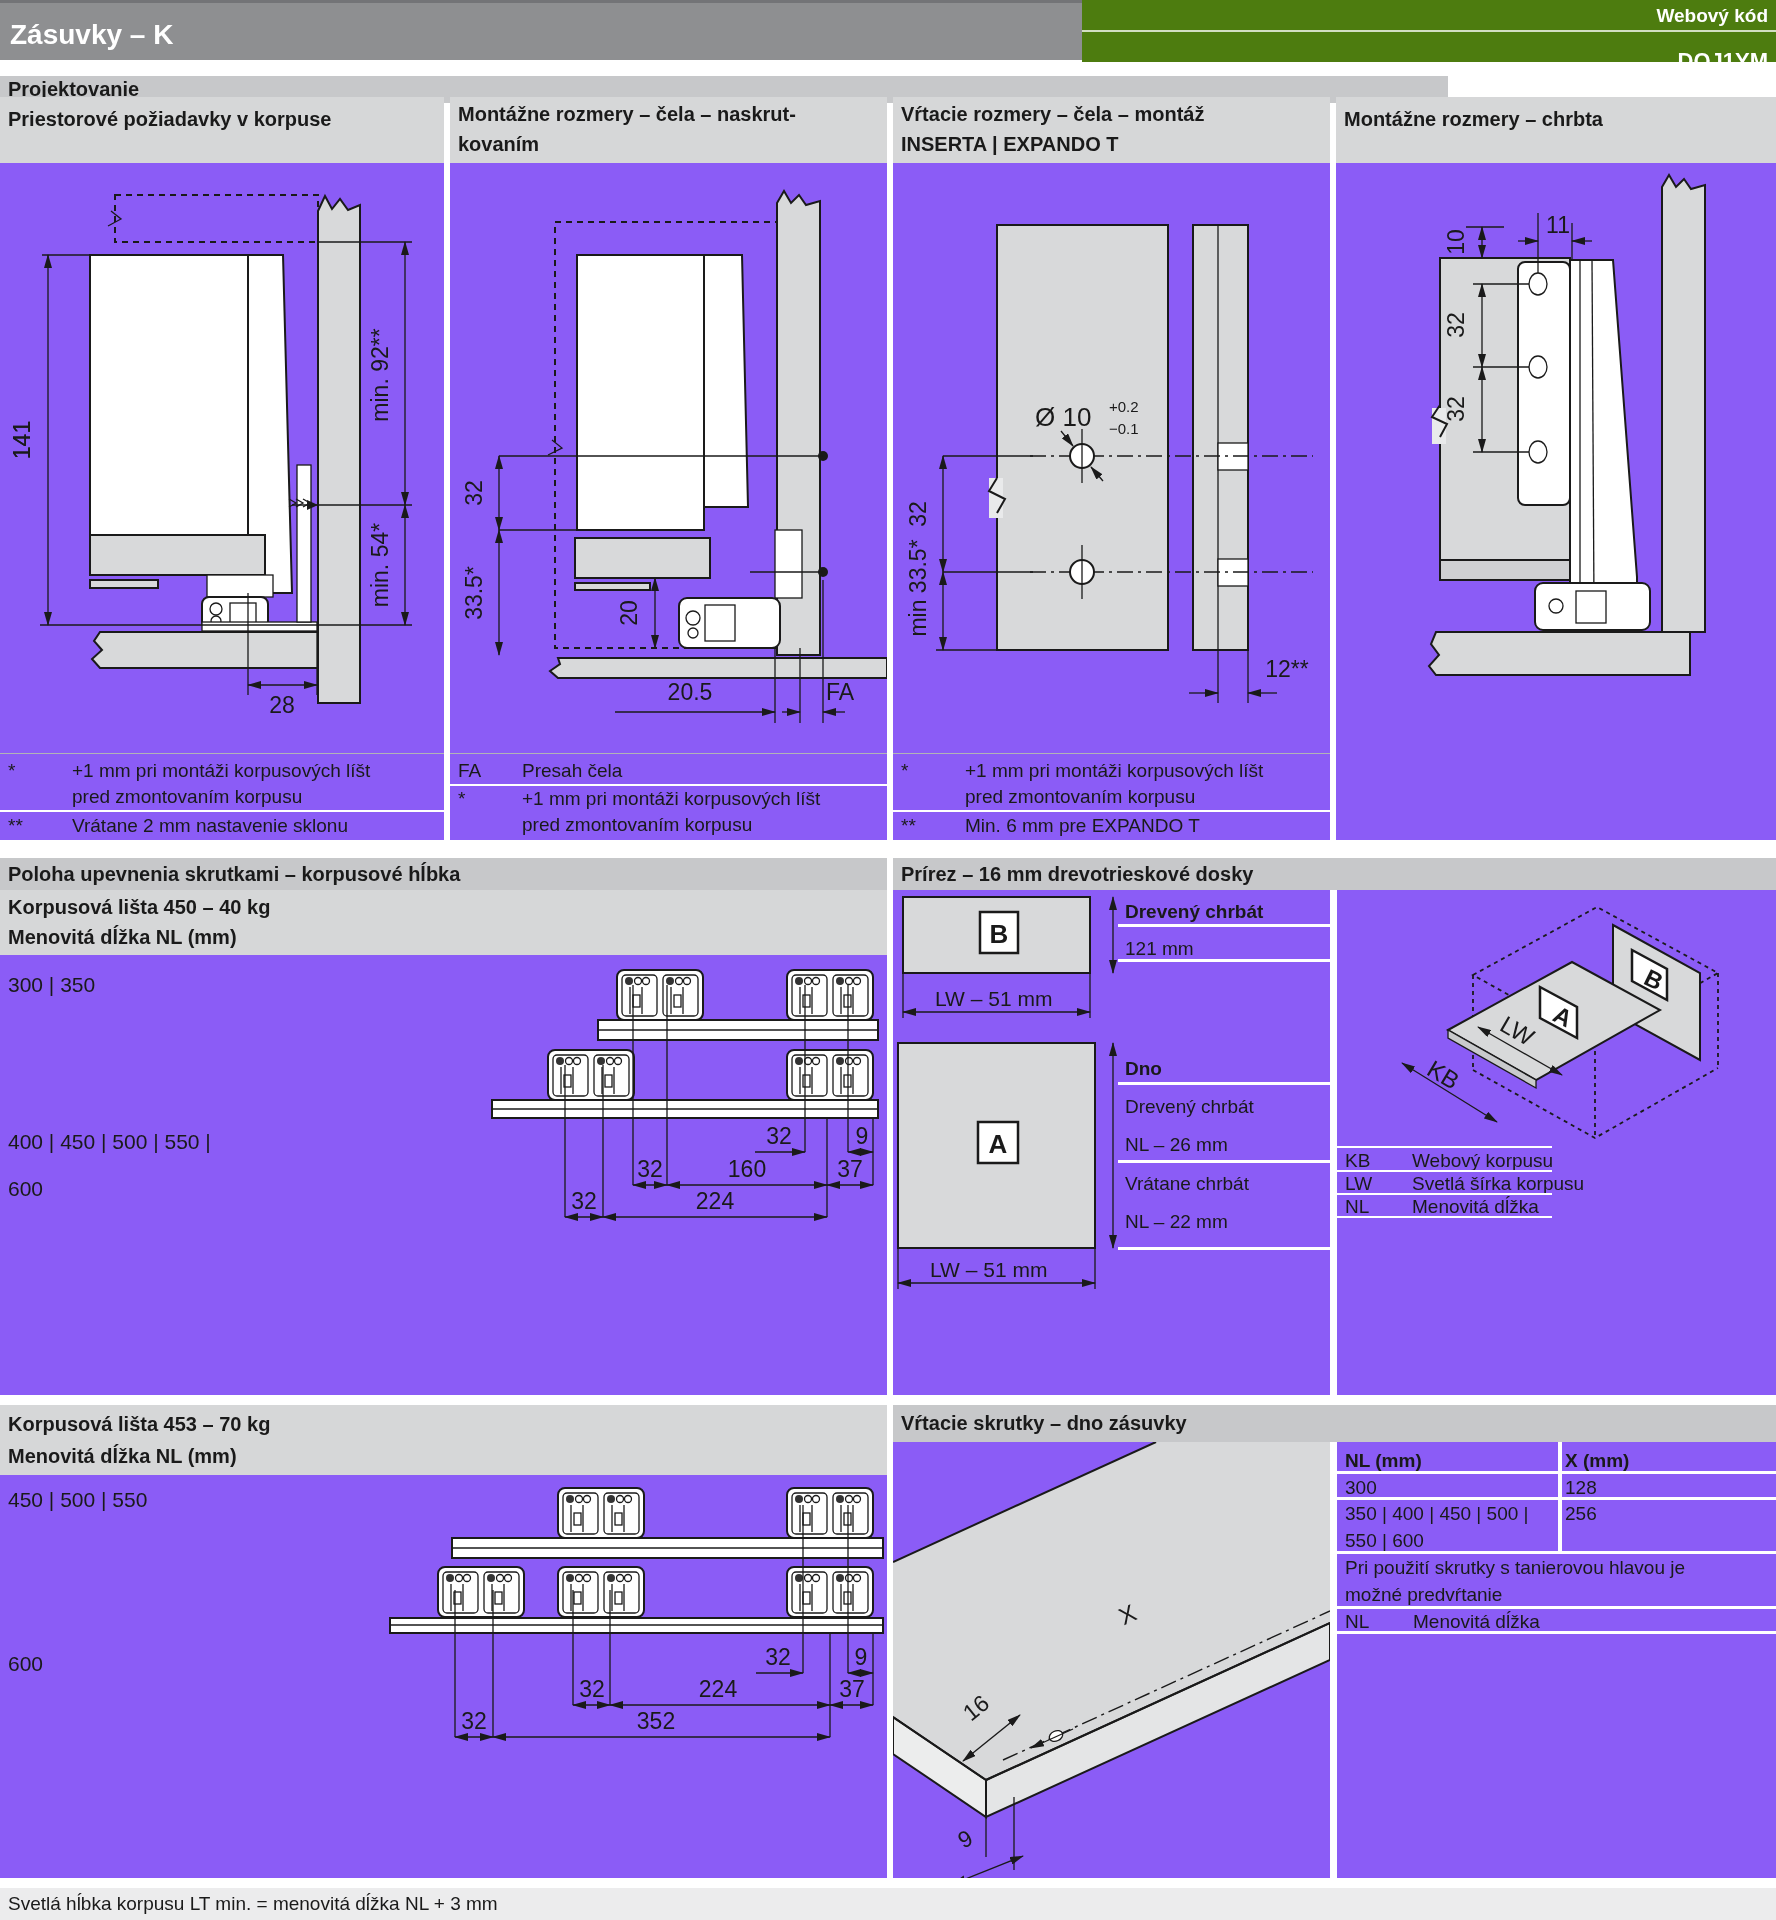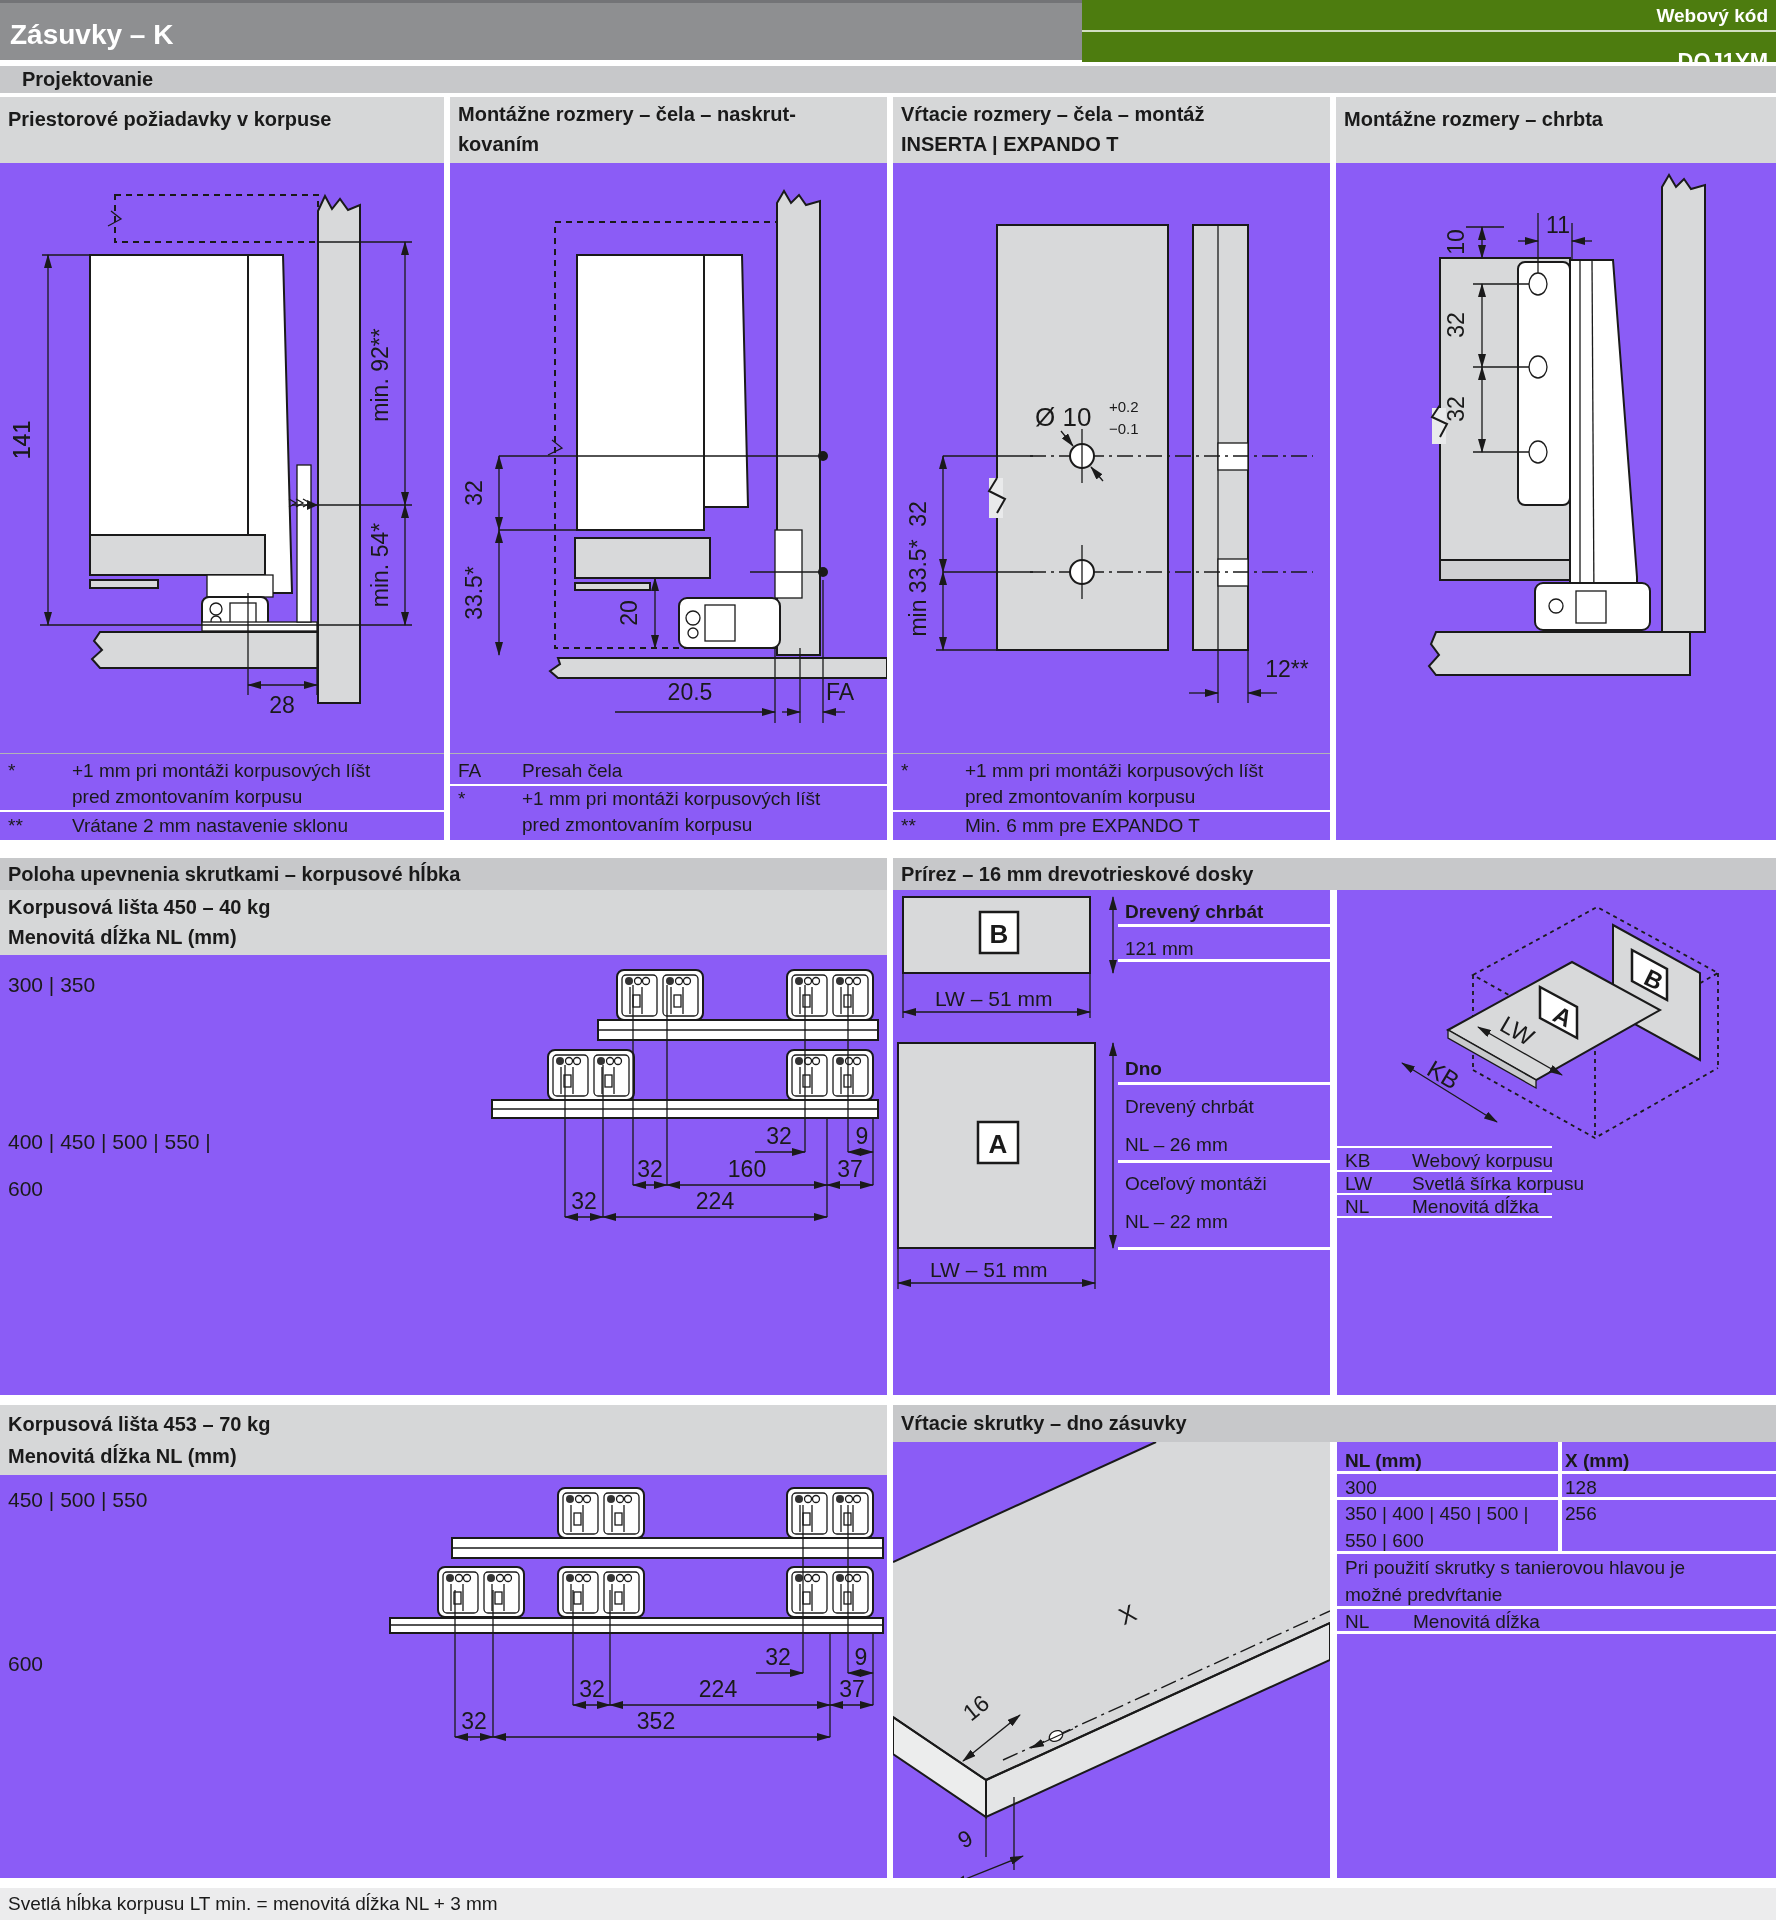--- a/index.html
+++ b/index.html
@@ -41,21 +41,21 @@
 <div class="abs" style="left:0;top:0;width:1776px;height:3px;background:#737477"></div>
 <div class="abs hdrbar" style="left:0;top:3px;width:1776px;height:57px">
   <div class="abs wt" style="left:10px;top:16px;font-size:28px">Zásuvky – K</div>
 </div>
 <div class="abs orange" style="left:1082px;top:0;width:694px;height:62px">
   <div class="abs wt" style="right:8px;top:5px;font-size:19px">Webový kód</div>
   <div class="abs" style="left:0;top:30px;width:694px;height:2px;background:rgba(255,255,255,.75)"></div>
   <div class="abs wt" style="right:8px;top:48px;font-size:22px">DQJ1YM</div>
 </div>
 
-<div class="abs bar b20" style="left:0;top:66px;width:1776px;height:27px;line-height:27px;padding-left:22px;box-sizing:border-box">Projektovanie</div>
+<div class="abs bar b20" style="left:0;top:76px;width:1448px;height:27px;line-height:27px;padding-left:8px;box-sizing:border-box">Projektovanie</div>
 
 <div class="abs band" style="left:0;top:97px;width:444px;height:66px">
   <div class="abs b20" style="left:8px;top:11px">Priestorové požiadavky v korpuse</div>
 </div>
 <div class="abs band" style="left:450px;top:97px;width:437px;height:66px">
   <div class="abs b20" style="left:8px;top:6px">Montážne rozmery – čela – naskrut-</div>
   <div class="abs b20" style="left:8px;top:36px">kovaním</div>
 </div>
 <div class="abs band" style="left:893px;top:97px;width:437px;height:66px">
   <div class="abs b20" style="left:8px;top:6px">Vŕtacie rozmery – čela – montáž</div>
@@ -345,21 +345,21 @@
 <div class="abs t21" style="left:930px;top:1258px">LW – 51 mm</div>
 <div class="abs b19" style="left:1125px;top:901px">Drevený chrbát</div>
 <div class="abs sep" style="left:1118px;top:924px;width:212px;height:3px"></div>
 <div class="abs t19" style="left:1125px;top:938px">121 mm</div>
 <div class="abs sep" style="left:1118px;top:959px;width:212px;height:3px"></div>
 <div class="abs b19" style="left:1125px;top:1058px">Dno</div>
 <div class="abs sep" style="left:1118px;top:1082px;width:212px;height:3px"></div>
 <div class="abs t19" style="left:1125px;top:1096px">Drevený chrbát</div>
 <div class="abs t19" style="left:1125px;top:1134px">NL – 26 mm</div>
 <div class="abs sep" style="left:1118px;top:1160px;width:212px;height:3px"></div>
-<div class="abs t19" style="left:1125px;top:1173px">Oceľový montáži</div>
+<div class="abs t19" style="left:1125px;top:1173px">Vrátane chrbát</div>
 <div class="abs t19" style="left:1125px;top:1211px">NL – 22 mm</div>
 <div class="abs sep" style="left:1118px;top:1247px;width:212px;height:3px"></div>
 
 <svg class="abs" style="left:1337px;top:890px" width="439" height="505" viewBox="0 0 439 505">
   <defs>
       <marker id="ar7" viewBox="0 0 14 8" markerWidth="14" markerHeight="8" refX="13" refY="4" orient="auto-start-reverse" markerUnits="userSpaceOnUse">
         <path d="M0,0 L14,4 L0,8 Z" fill="#1a1a1a"></path>
       </marker>
     </defs>
   <path d="M136,85 L260,17 L381,83 L258,153 Z" class="dash" style="stroke-width:1.8;stroke-dasharray:4 4"></path>

